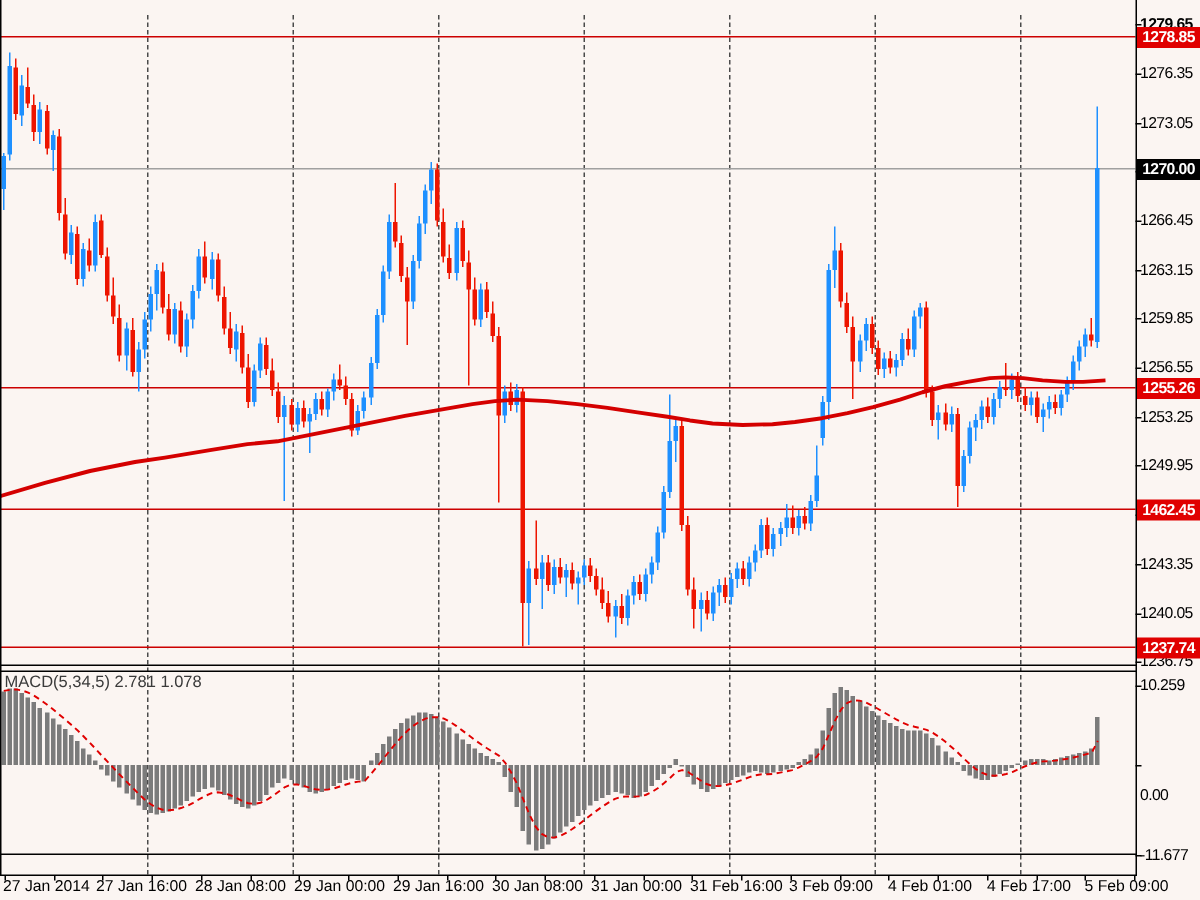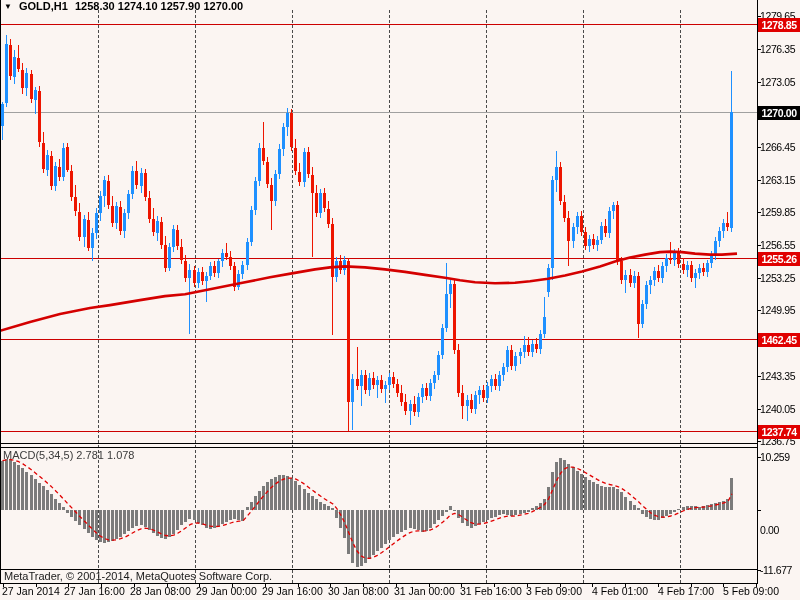--- a/index.html
+++ b/index.html
@@ -27,25 +27,20 @@
               white-space:nowrap;}
   .footer{position:absolute;left:4px;top:570px;font-size:11px;color:#1a1a1a;z-index:7;
           white-space:nowrap;}
   svg.overlay{position:absolute;left:0;top:0;z-index:4;pointer-events:none;}
 </style>
 </head>
 <body>
 
 <div class="screen">
 
-  <div class="title-row">
-    <span class="dd">▼</span>
-    <span class="sym">GOLD,H1</span>
-    <span class="ohlc">1258.30 1274.10 1257.90 1270.00</span>
-  </div>
 
   <div id="gfx" class="abs" style="left:0;top:0;width:800px;height:600px;">
       <div class="vgrid" style="left: 98px; border-left-color: rgb(74, 74, 74);"></div>
       <div class="vgrid" style="left: 195px; border-left-color: rgb(74, 74, 74);"></div>
       <div class="vgrid" style="left: 292px; border-left-color: rgb(74, 74, 74);"></div>
       <div class="vgrid" style="left: 389px; border-left-color: rgb(74, 74, 74);"></div>
       <div class="vgrid" style="left: 486px; border-left-color: rgb(74, 74, 74);"></div>
       <div class="vgrid" style="left: 583px; border-left-color: rgb(74, 74, 74);"></div>
       <div class="vgrid" style="left: 680px; border-left-color: rgb(74, 74, 74);"></div>
       <div class="hline" style="top: 24px; background: rgb(204, 0, 0);"></div>
@@ -599,32 +594,31 @@
       <polyline points="0.0,330.8 30.0,321.9 60.0,314.0 90.0,308.0 110.0,305.1 140.0,300.1 165.0,296.1 185.0,294.2 210.0,289.2 240.0,283.3 270.0,277.3 292.0,273.4 315.0,269.4 330.0,267.4 345.0,266.4 365.0,267.4 385.0,269.4 405.0,271.9 425.0,274.9 445.0,277.8 460.0,280.3 475.0,282.3 495.0,283.3 515.0,282.8 530.0,281.3 548.0,278.8 565.0,275.4 582.0,271.4 600.0,266.4 615.0,261.5 630.0,257.5 645.0,254.6 660.0,252.1 670.0,251.6 682.0,252.1 695.0,253.6 710.0,254.6 722.0,254.6 737.0,253.6" fill="none" stroke="#d40000" stroke-width="2.6" stroke-linejoin="round"></polyline>
       <polyline points="2.5,460.6 6.6,459.9 10.7,459.6 14.7,460.3 18.8,461.7 22.9,463.9 27.0,466.6 31.0,469.5 35.1,472.7 39.2,476.1 43.3,479.5 47.3,483.0 51.4,486.6 55.5,490.7 59.6,494.9 63.6,499.1 67.7,503.6 71.8,507.9 75.9,512.2 79.9,516.5 84.0,520.7 88.1,524.8 92.2,529.0 96.2,532.8 100.3,536.0 104.4,538.5 108.5,539.8 112.5,540.2 116.6,539.7 120.7,538.7 124.8,537.2 128.8,535.2 132.9,532.8 137.0,530.5 141.1,528.8 145.1,528.2 149.2,528.7 153.3,530.0 157.3,531.9 161.4,533.9 165.5,535.5 169.6,535.9 173.7,535.2 177.7,533.3 181.8,530.7 185.9,527.7 190.0,524.7 194.0,523.1 198.1,523.0 202.2,523.8 206.3,525.1 210.3,526.2 214.4,526.6 218.5,526.4 222.6,525.6 226.6,524.3 230.7,523.0 234.8,521.8 238.9,521.1 242.9,521.0 247.0,516.3 251.1,511.5 255.2,506.3 259.2,501.2 263.3,496.2 267.4,491.6 271.4,487.4 275.5,483.9 279.6,481.1 283.7,479.1 287.8,478.1 291.8,478.1 295.9,479.1 300.0,481.2 304.1,483.9 308.1,486.9 312.2,490.0 316.3,493.1 320.4,496.0 324.4,498.7 328.5,501.3 332.6,503.7 336.7,508.4 340.7,514.9 344.8,522.7 348.9,533.1 352.9,542.9 357.0,551.0 361.1,555.9 365.2,558.1 369.3,558.4 373.3,557.3 377.4,555.3 381.5,552.7 385.6,549.8 389.6,546.7 393.7,543.5 397.8,540.4 401.9,537.5 405.9,534.9 410.0,532.6 414.1,531.2 418.2,530.9 422.2,531.1 426.3,530.9 430.4,530.0 434.5,528.1 438.5,525.5 442.6,522.2 446.7,518.7 450.8,514.6 454.8,513.4 458.9,514.8 463.0,517.5 467.1,520.3 471.1,522.7 475.2,524.0 479.3,524.1 483.4,523.5 487.4,522.5 491.5,521.1 495.6,519.6 499.7,518.1 503.7,516.8 507.8,516.2 511.9,516.2 516.0,515.9 520.0,515.1 524.1,514.3 528.2,513.4 532.3,511.7 536.3,509.8 540.4,507.4 544.5,504.5 548.6,498.8 552.6,489.8 556.7,480.4 560.8,472.9 564.9,468.6 568.9,467.0 573.0,467.1 577.1,468.3 581.1,470.2 585.2,472.5 589.3,474.9 593.4,477.3 597.5,479.6 601.5,481.7 605.6,483.4 609.7,484.5 613.8,485.5 617.8,486.6 621.9,488.6 626.0,491.2 630.1,494.4 634.1,497.9 638.2,501.4 642.3,505.5 646.4,509.2 650.4,512.6 654.5,515.1 658.6,516.7 662.6,517.2 666.7,516.9 670.8,516.0 674.9,514.7 679.0,512.8 683.0,511.0 687.1,509.5 691.2,508.3 695.3,507.6 699.3,507.4 703.4,507.1 707.5,506.5 711.6,505.8 715.6,505.0 719.7,504.1 723.8,502.9 727.9,501.7 731.9,493.9" fill="none" stroke="#e00000" stroke-width="1.3" stroke-linejoin="round" stroke-dasharray="4 3"></polyline>
     </svg>
 
   <div class="macd-label">
     <span>MACD(5,34,5)</span>
     <span>2.781</span>
     <span>1.078</span>
   </div>
 
-  <div class="footer">MetaTrader, © 2001-2014, MetaQuotes Software Corp.</div>
 
   <div class="bl" style="left:0;top:0;width:1px;height:584px;"></div>
   <div class="bl" style="left:757px;top:0;width:1px;height:584px;"></div>
   <div class="bl" style="left:0;top:443px;width:758px;height:1px;"></div>
   <div class="bl" style="left:0;top:447px;width:758px;height:1px;"></div>
   <div class="bl" style="left:0;top:569px;width:758px;height:1px;"></div>
   <div class="bl" style="left:0;top:583px;width:758px;height:1px;"></div>
 
   <div id="paxis">
       <div class="ptick" style="top: 16px;"></div>
-      <div class="plabel" style="top: 10px;">1279.65</div>
+      <div class="plabel" style="top: 10px; font-weight: bold;">1279.65</div>
       <div class="ptick" style="top: 49px;"></div>
       <div class="plabel" style="top: 43px;">1276.35</div>
       <div class="ptick" style="top: 82px;"></div>
       <div class="plabel" style="top: 76px;">1273.05</div>
       <div class="ptick" style="top: 114px;"></div>
       <div class="plabel" style="top: 108px;">1269.75</div>
       <div class="ptick" style="top: 147px;"></div>
       <div class="plabel" style="top: 141px;">1266.45</div>
       <div class="ptick" style="top: 180px;"></div>
       <div class="plabel" style="top: 174px;">1263.15</div>

